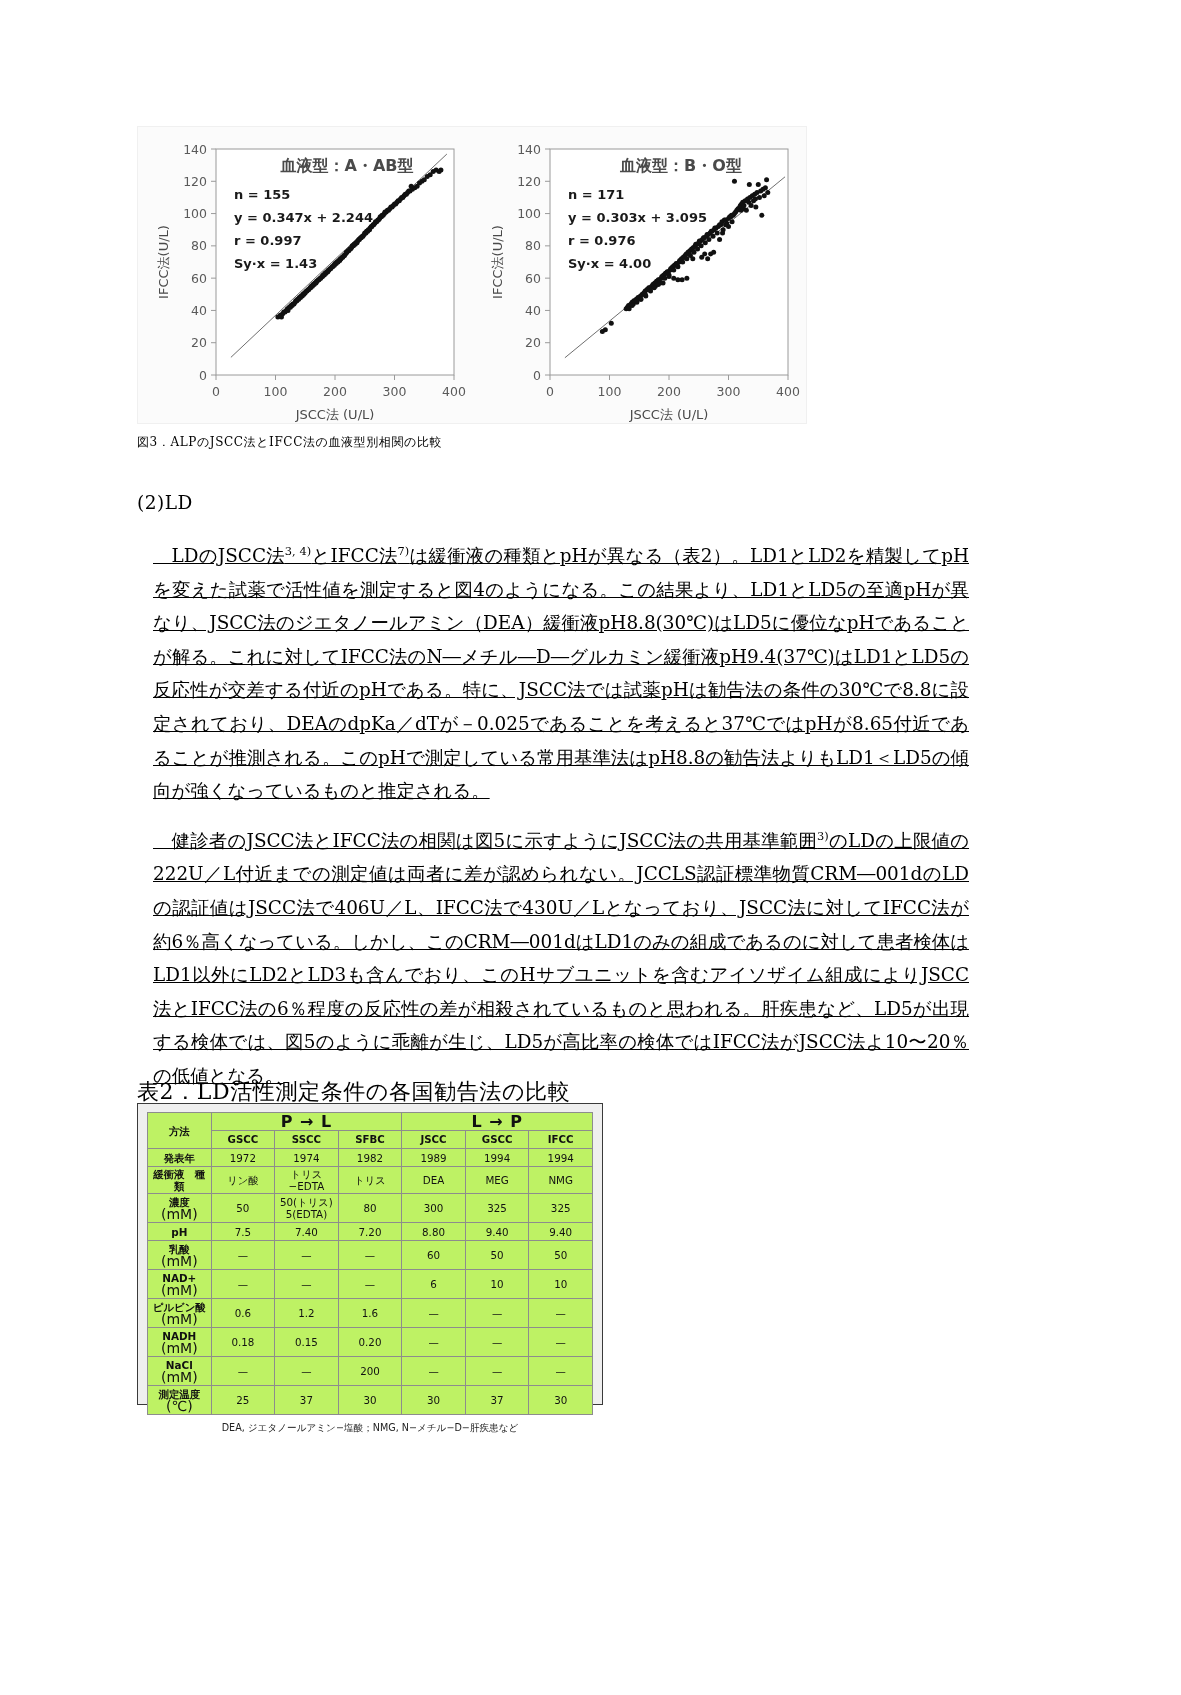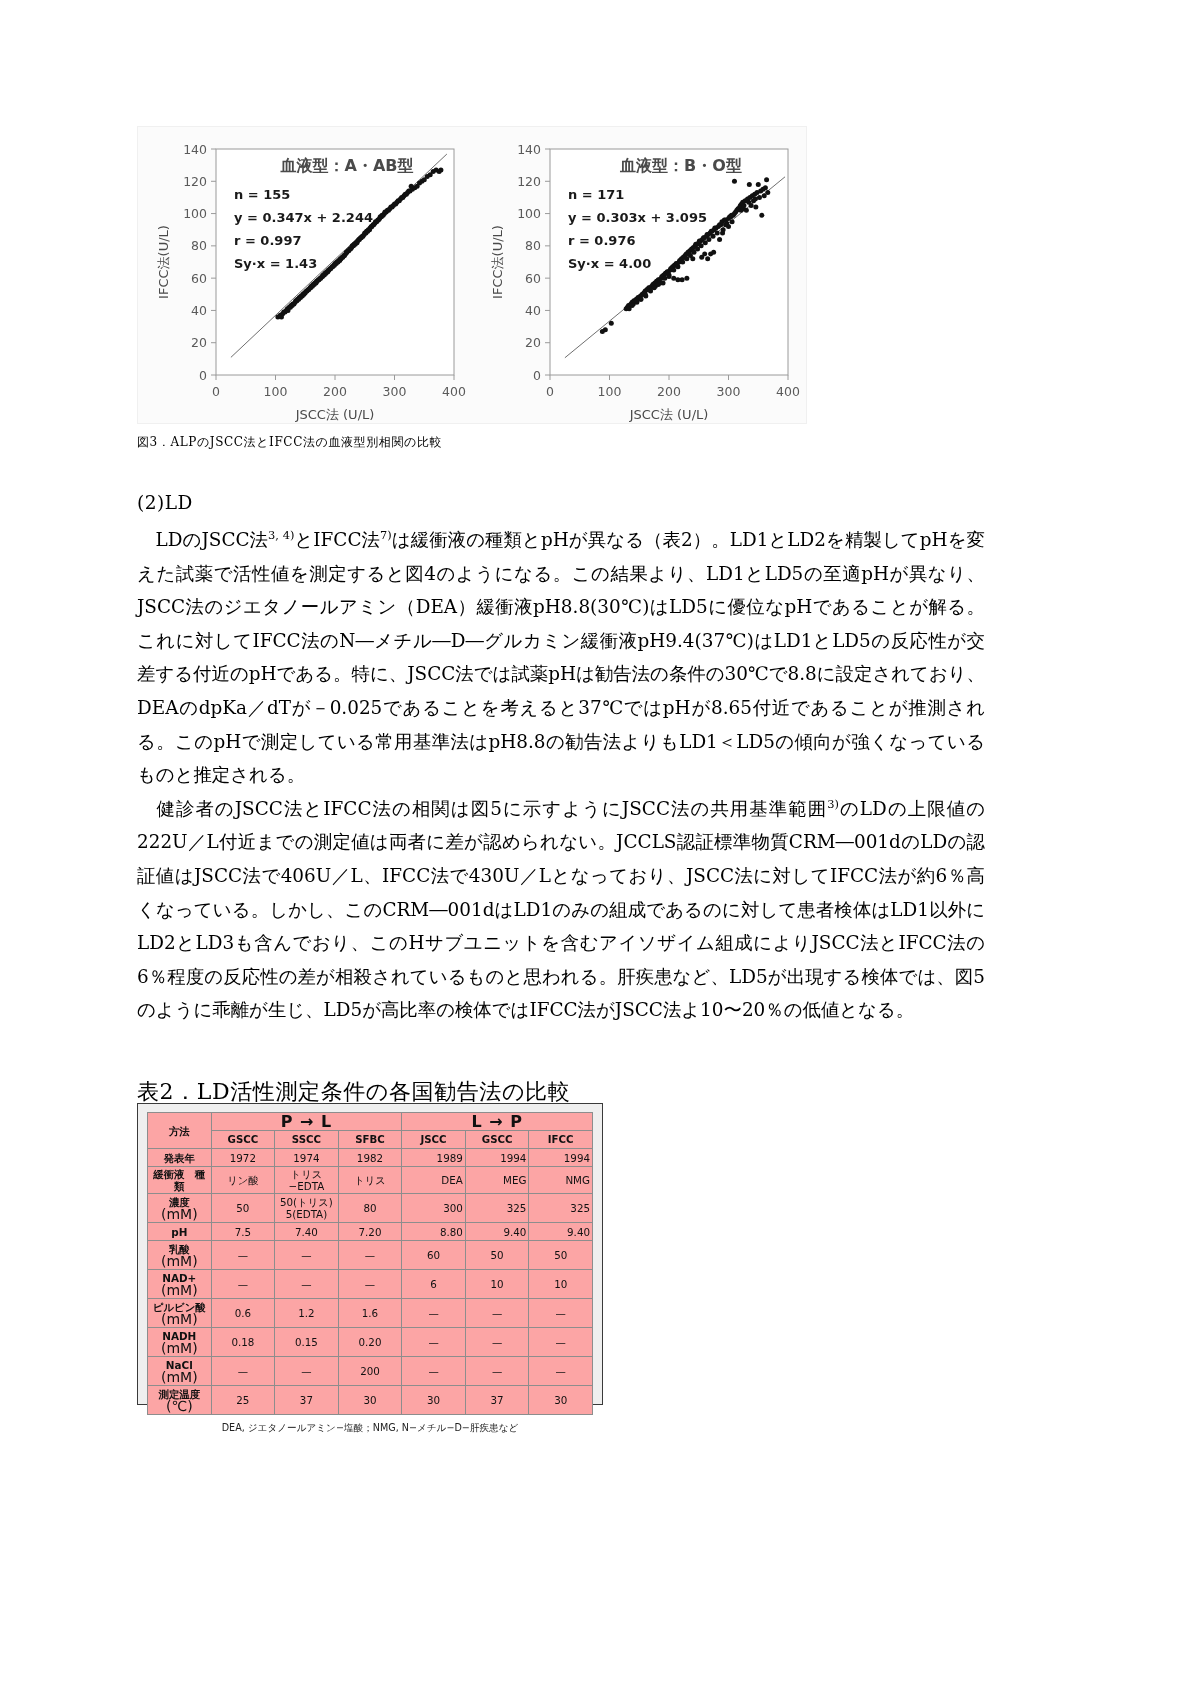--- a/index.html
+++ b/index.html
@@ -35,21 +35,21 @@
     font-size:18.5px;letter-spacing:.5px;
   }
   .body-text{
     position:absolute;left:137px;top:523px;width:848px;
     font-size:18.4px;
     line-height:33.6px;
     text-align:justify;
     text-justify:inter-character;
     letter-spacing:0px;
   }
-  .body-text p{margin:0;text-indent:1em;}
+  .body-text p{margin:16px;text-indent:1em;text-decoration:underline;}
   .body-text p.noind{text-indent:0;}
   sup{font-size:.62em;vertical-align:super;line-height:0;}
 
   .tbl-caption{
     position:absolute;left:137px;top:1077px;
     font-size:22px;letter-spacing:.6px;white-space:nowrap;
   }
 
   
   .table-box{
@@ -58,21 +58,21 @@
     background:#efefef;
     border:1.5px solid #3a3a3a;
     box-sizing:border-box;
     padding:8px 9px 6px 9px;
   }
   table.ld{
     border-collapse:collapse;
     width:100%;
     font-family:"DejaVu Sans","Liberation Sans",sans-serif;
     font-size:10.2px;
-    background:#fca5a5;
+    background:#bef264;
     table-layout:fixed;
   }
   table.ld th,table.ld td{
     border:1px solid #8d8d8d;
     padding:1px 2px;
     text-align:center;
     color:#111;
     font-weight:normal;
     height:15px;
     line-height:12px;
@@ -87,21 +87,21 @@
   .lbl-r{
     text-align:right;
     padding-right:8px;
     font-weight:bold;
     font-size:10.4px;
   }
   .lbl .unit,.lbl-r .unit{font-weight:normal;font-size:14px;text-align:right;}
   .grp{font-size:16px;letter-spacing:1px;}
   .dim{color:#585858;}
   .val{font-weight:bold;font-size:10.3px;margin-left:37px;}
-  .val.dim{font-weight:normal;text-align:right;}
+  .val.dim{font-weight:normal;}
   .tbl-note{
     margin-top:7px;
     text-align:center;
     font-family:"DejaVu Sans","Liberation Sans",sans-serif;
     font-size:9.6px;
     color:#222;
   }
 </style>
 </head>
 <body>

